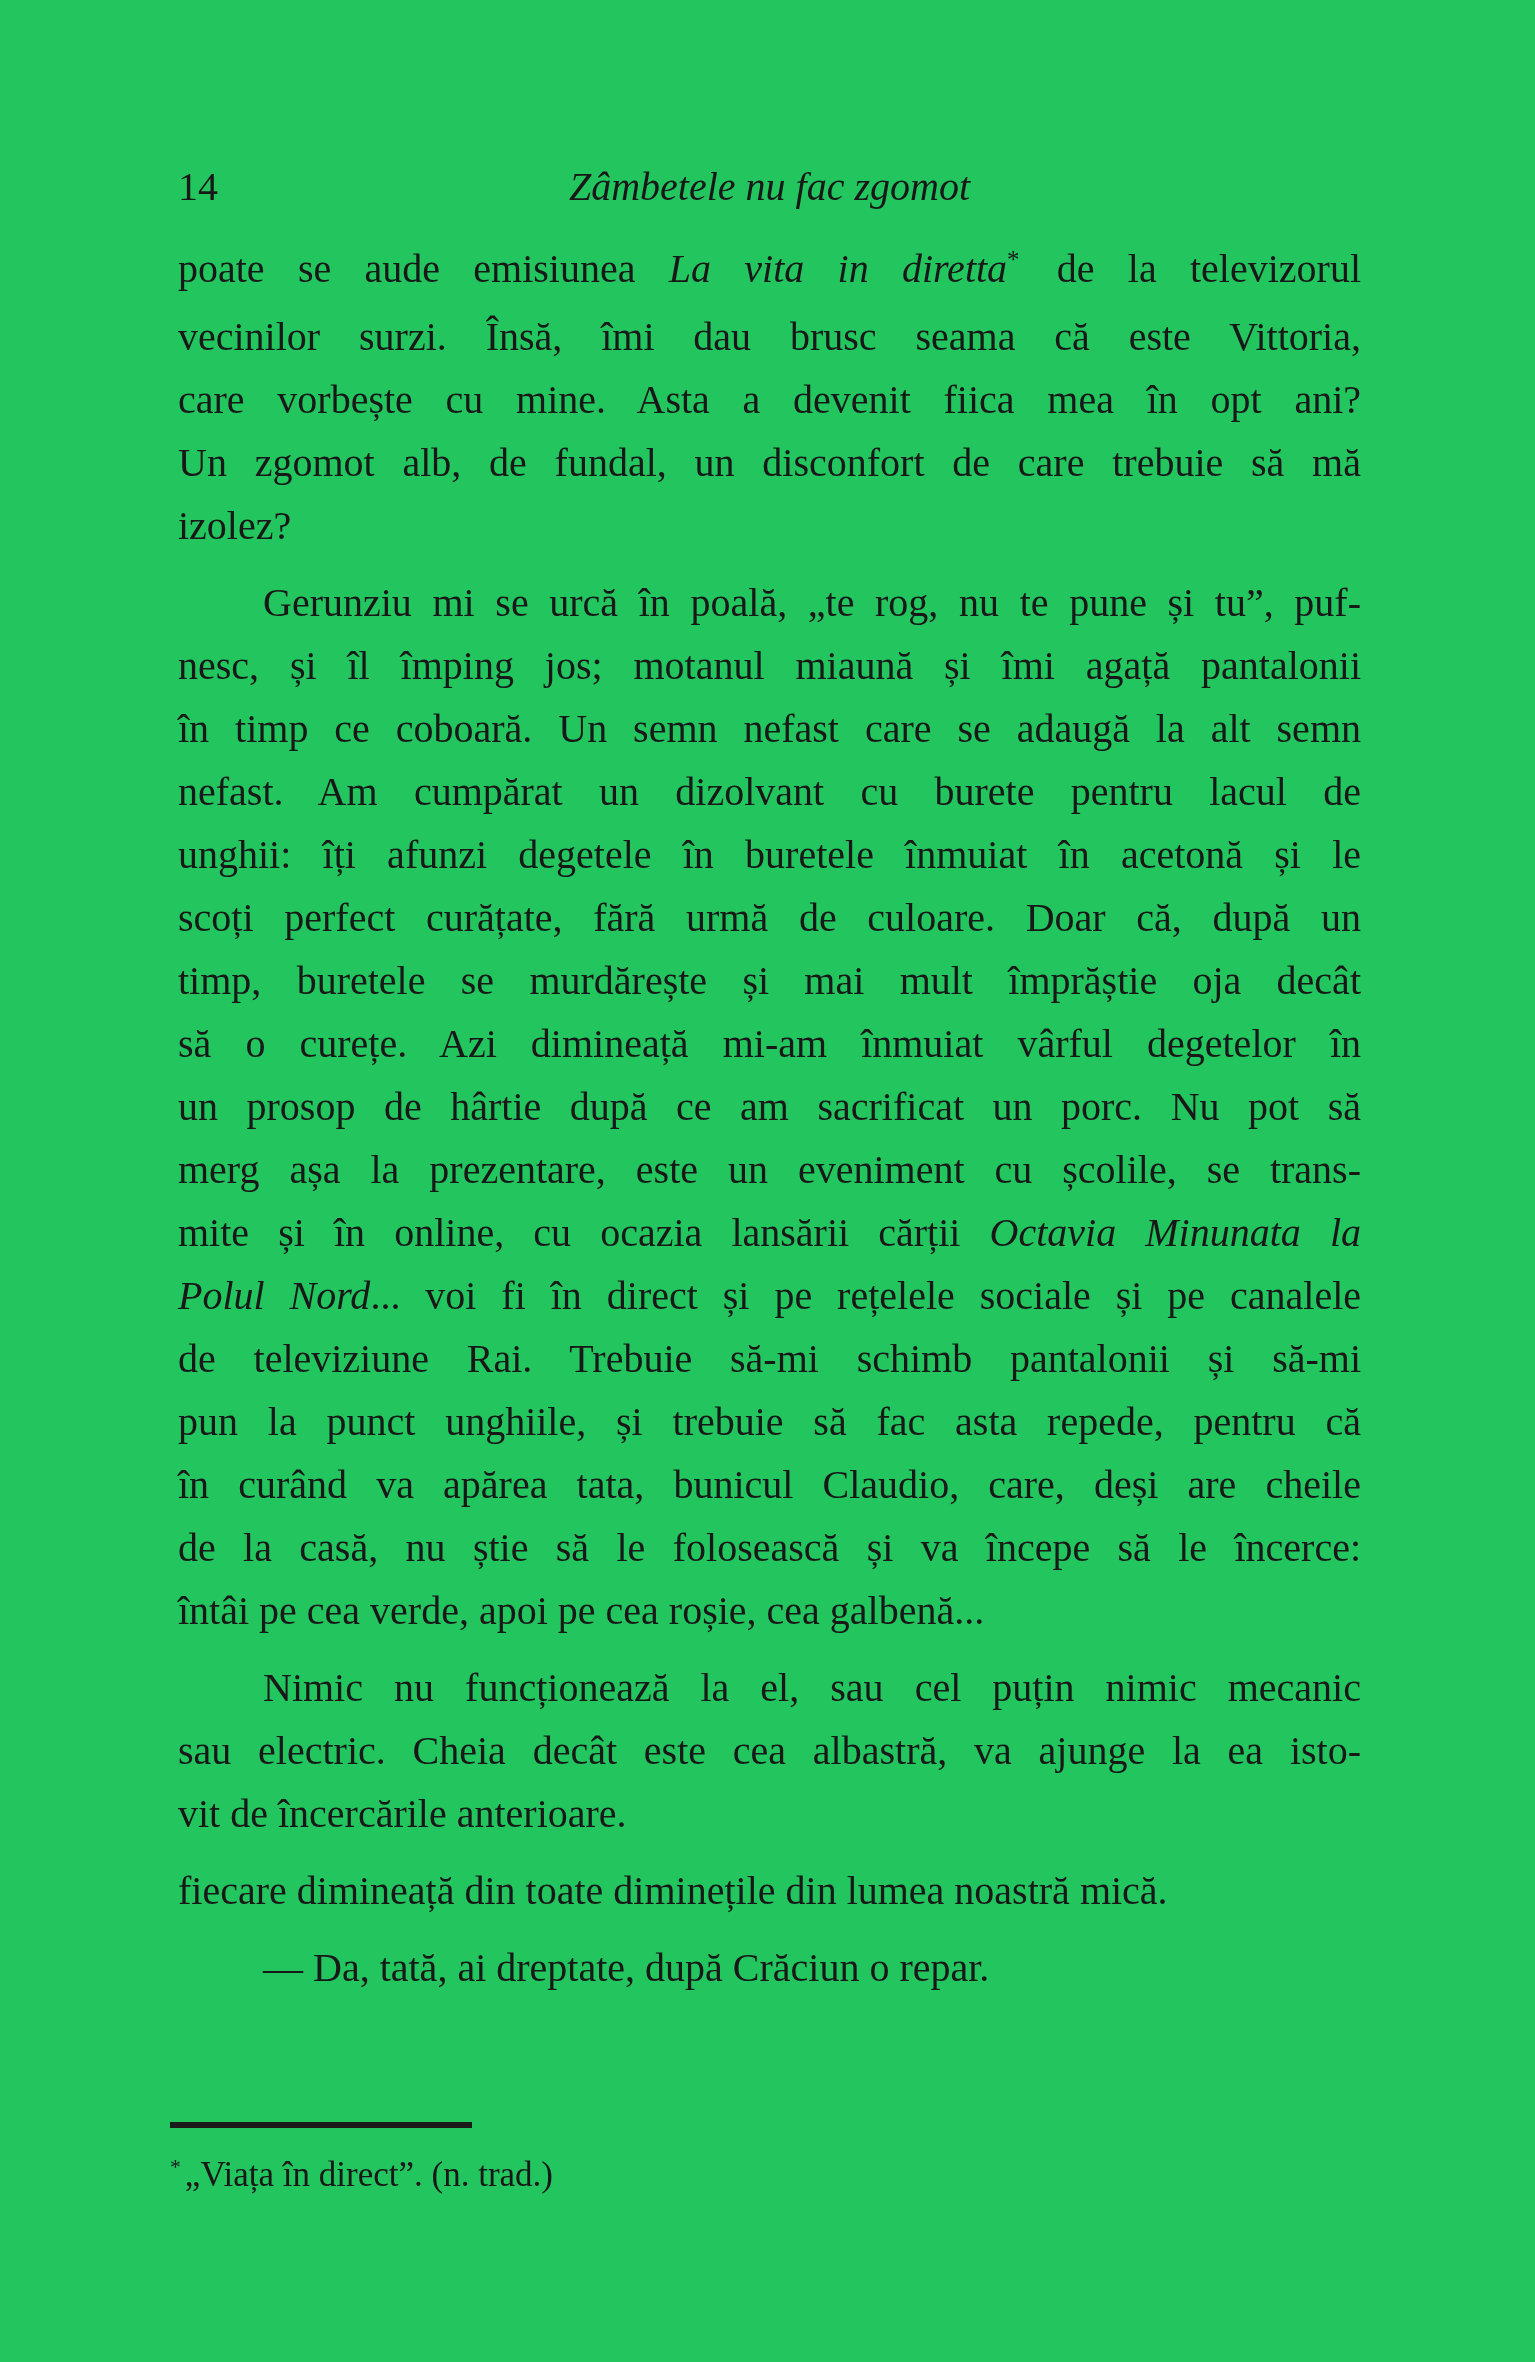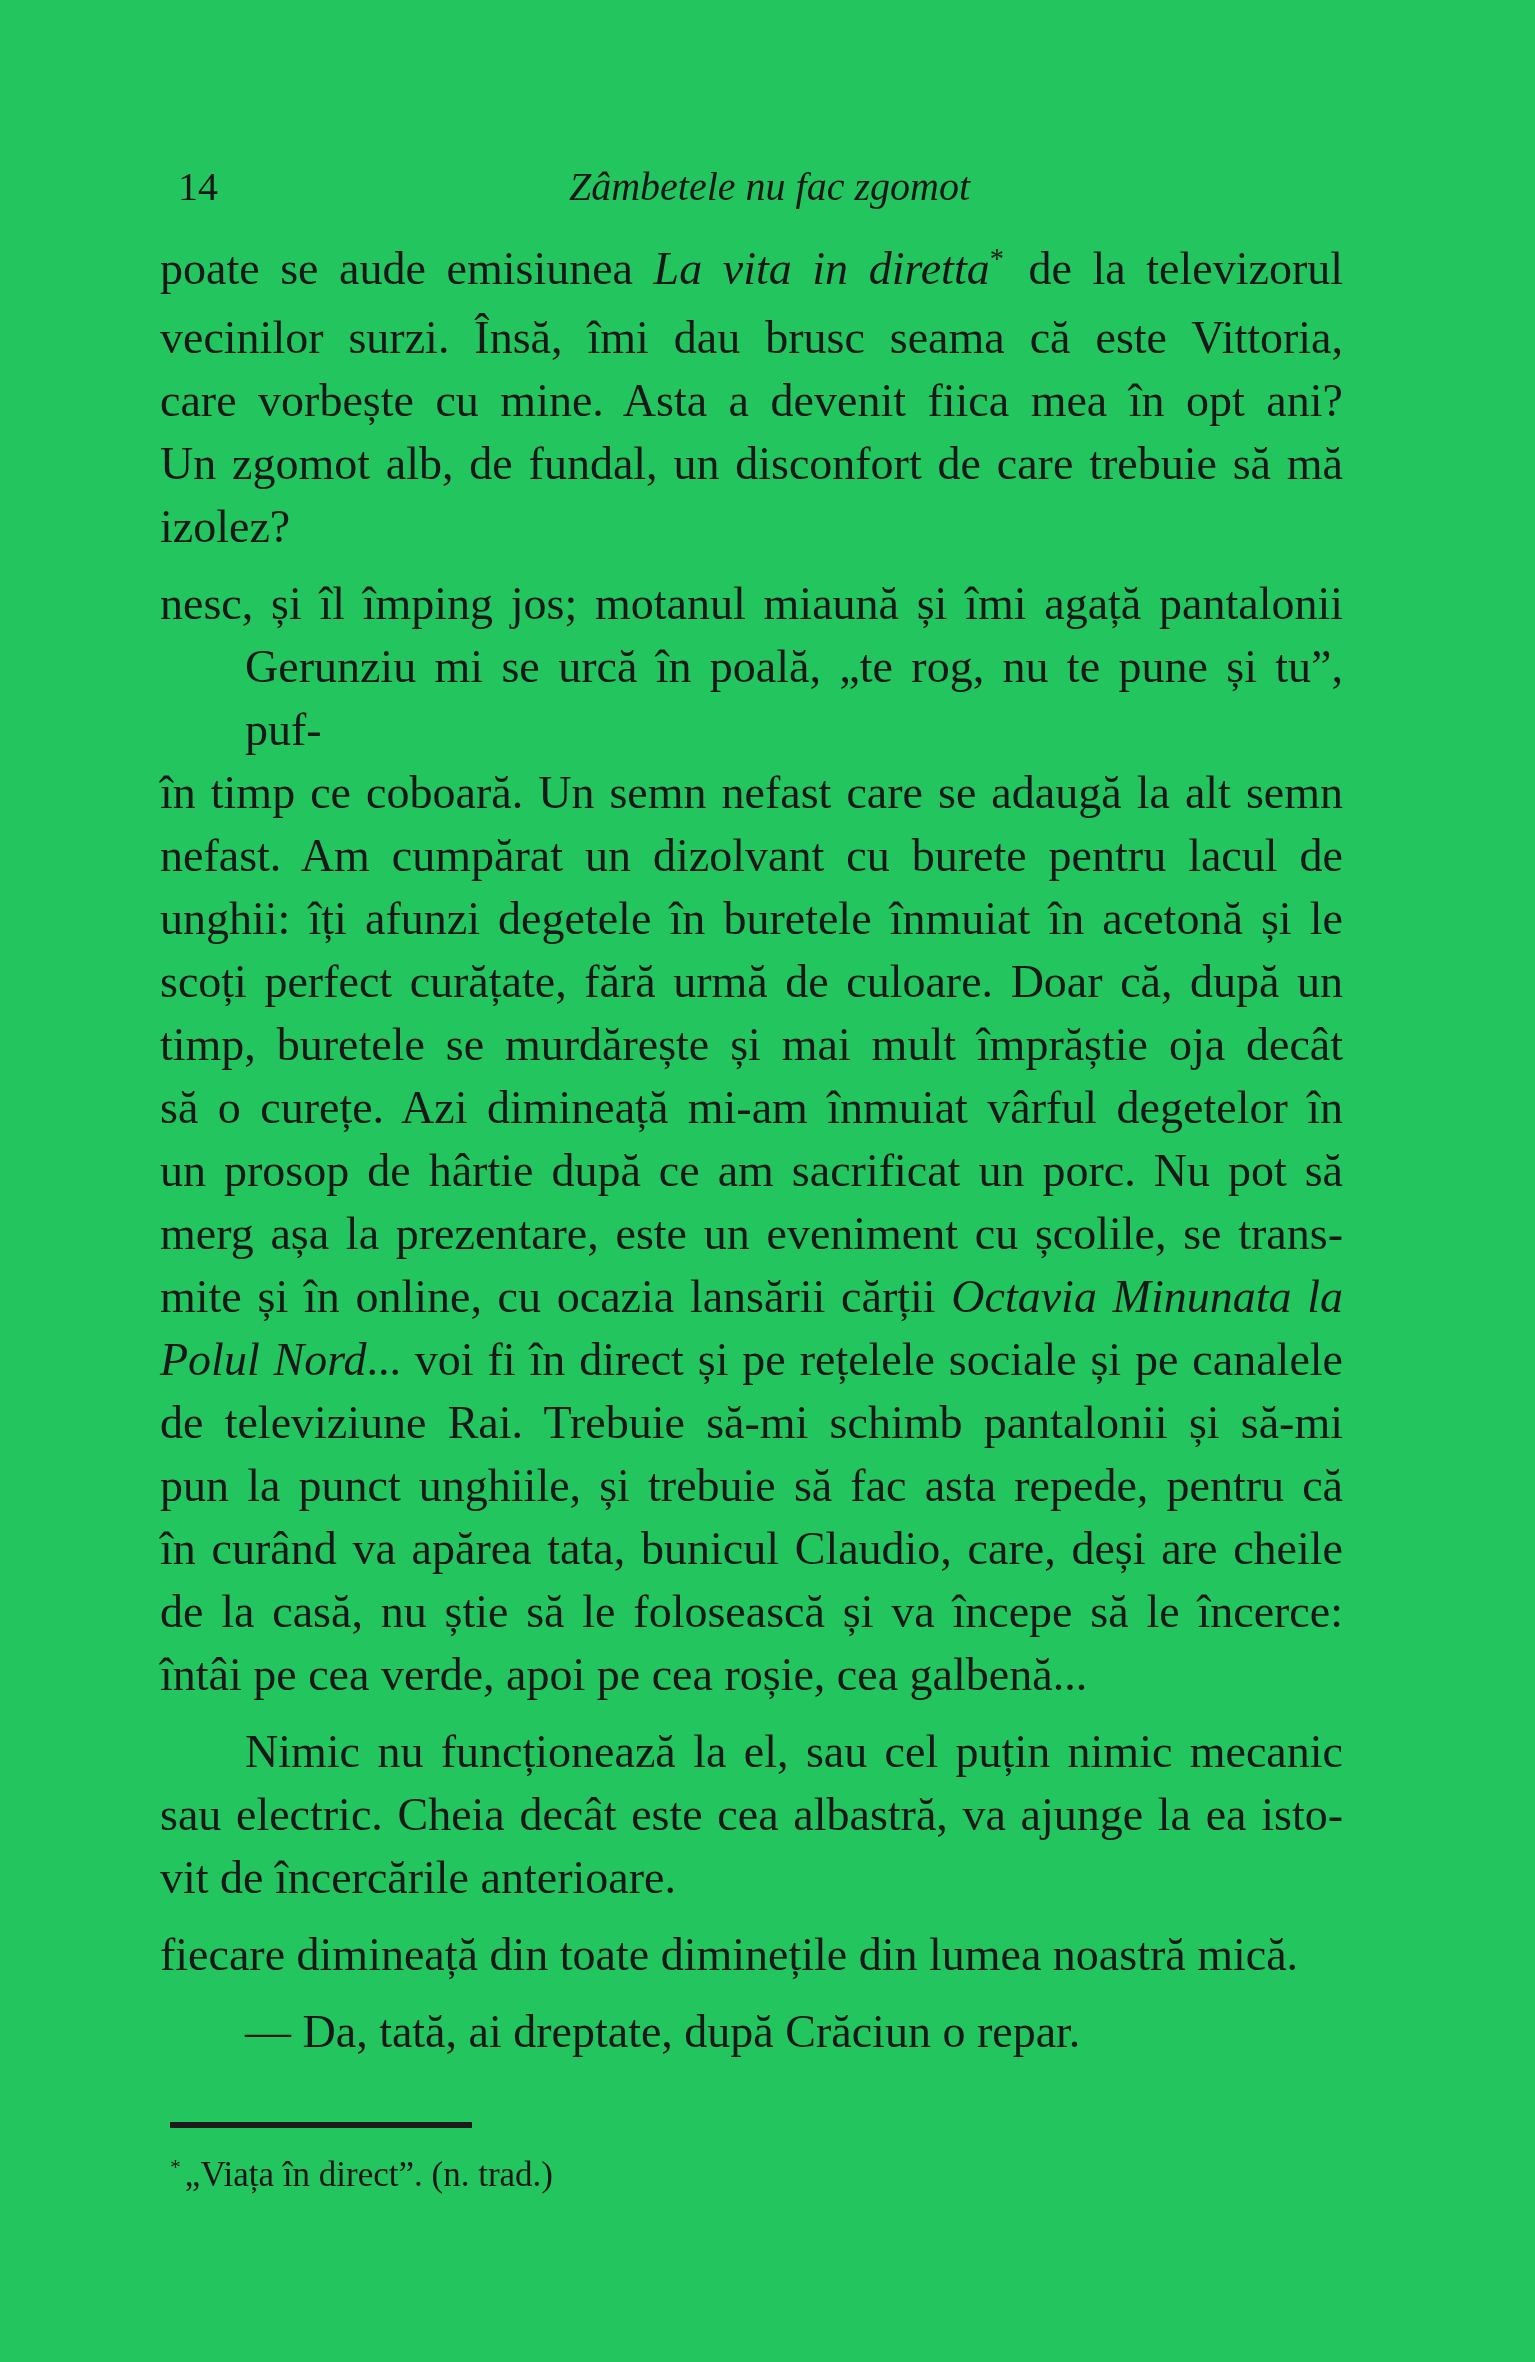--- a/index.html
+++ b/index.html
@@ -23,23 +23,23 @@
     position:absolute; left:0; top:0;
     font-style:normal;
   }
   .running-title {
     display:block;
     text-align:center;
     font-style:italic;
   }
   .body-text {
     position:absolute;
-    left:160px; top:237px;
+    left:178px; top:237px;
     width:1183px;
-    font-size:46px;
+    font-size:40px;
     line-height:63px;
   }
   .para { margin:0; }
   .para + .para { margin-top:14px; }
   .line {
     text-align:justify;
     text-align-last:justify;
     white-space:normal;
   }
   .line.last { text-align-last:left; }
@@ -79,22 +79,22 @@
 
   <div class="body-text">
       <div class="para">
         <div class="line"><span>poate se aude emisiunea </span><i>La vita in diretta</i><sup>*</sup><span> de la televizorul</span></div>
         <div class="line"><span>vecinilor surzi. Însă, îmi dau brusc seama că este Vittoria,</span></div>
         <div class="line"><span>care vorbește cu mine. Asta a devenit fiica mea în opt ani?</span></div>
         <div class="line"><span>Un zgomot alb, de fundal, un disconfort de care trebuie să mă</span></div>
         <div class="line last"><span>izolez?</span></div>
       </div>
       <div class="para">
+        <div class="line first-indent"><span>Gerunziu mi se urcă în poală, „te rog, nu te pune și tu”, puf-</span></div>
         <div class="line"><span>nesc, și îl împing jos; motanul miaună și îmi agață pantalonii</span></div>
-        <div class="line first-indent"><span>Gerunziu mi se urcă în poală, „te rog, nu te pune și tu”, puf-</span></div>
         <div class="line"><span>în timp ce coboară. Un semn nefast care se adaugă la alt semn</span></div>
         <div class="line"><span>nefast. Am cumpărat un dizolvant cu burete pentru lacul de</span></div>
         <div class="line"><span>unghii: îți afunzi degetele în buretele înmuiat în acetonă și le</span></div>
         <div class="line"><span>scoți perfect curățate, fără urmă de culoare. Doar că, după un</span></div>
         <div class="line"><span>timp, buretele se murdărește și mai mult împrăștie oja decât</span></div>
         <div class="line"><span>să o curețe. Azi dimineață mi-am înmuiat vârful degetelor în</span></div>
         <div class="line"><span>un prosop de hârtie după ce am sacrificat un porc. Nu pot să</span></div>
         <div class="line"><span>merg așa la prezentare, este un eveniment cu școlile, se trans-</span></div>
         <div class="line"><span>mite și în online, cu ocazia lansării cărții </span><i>Octavia Minunata la</i></div>
         <div class="line"><i>Polul Nord</i><span>... voi fi în direct și pe rețelele sociale și pe canalele</span></div>

